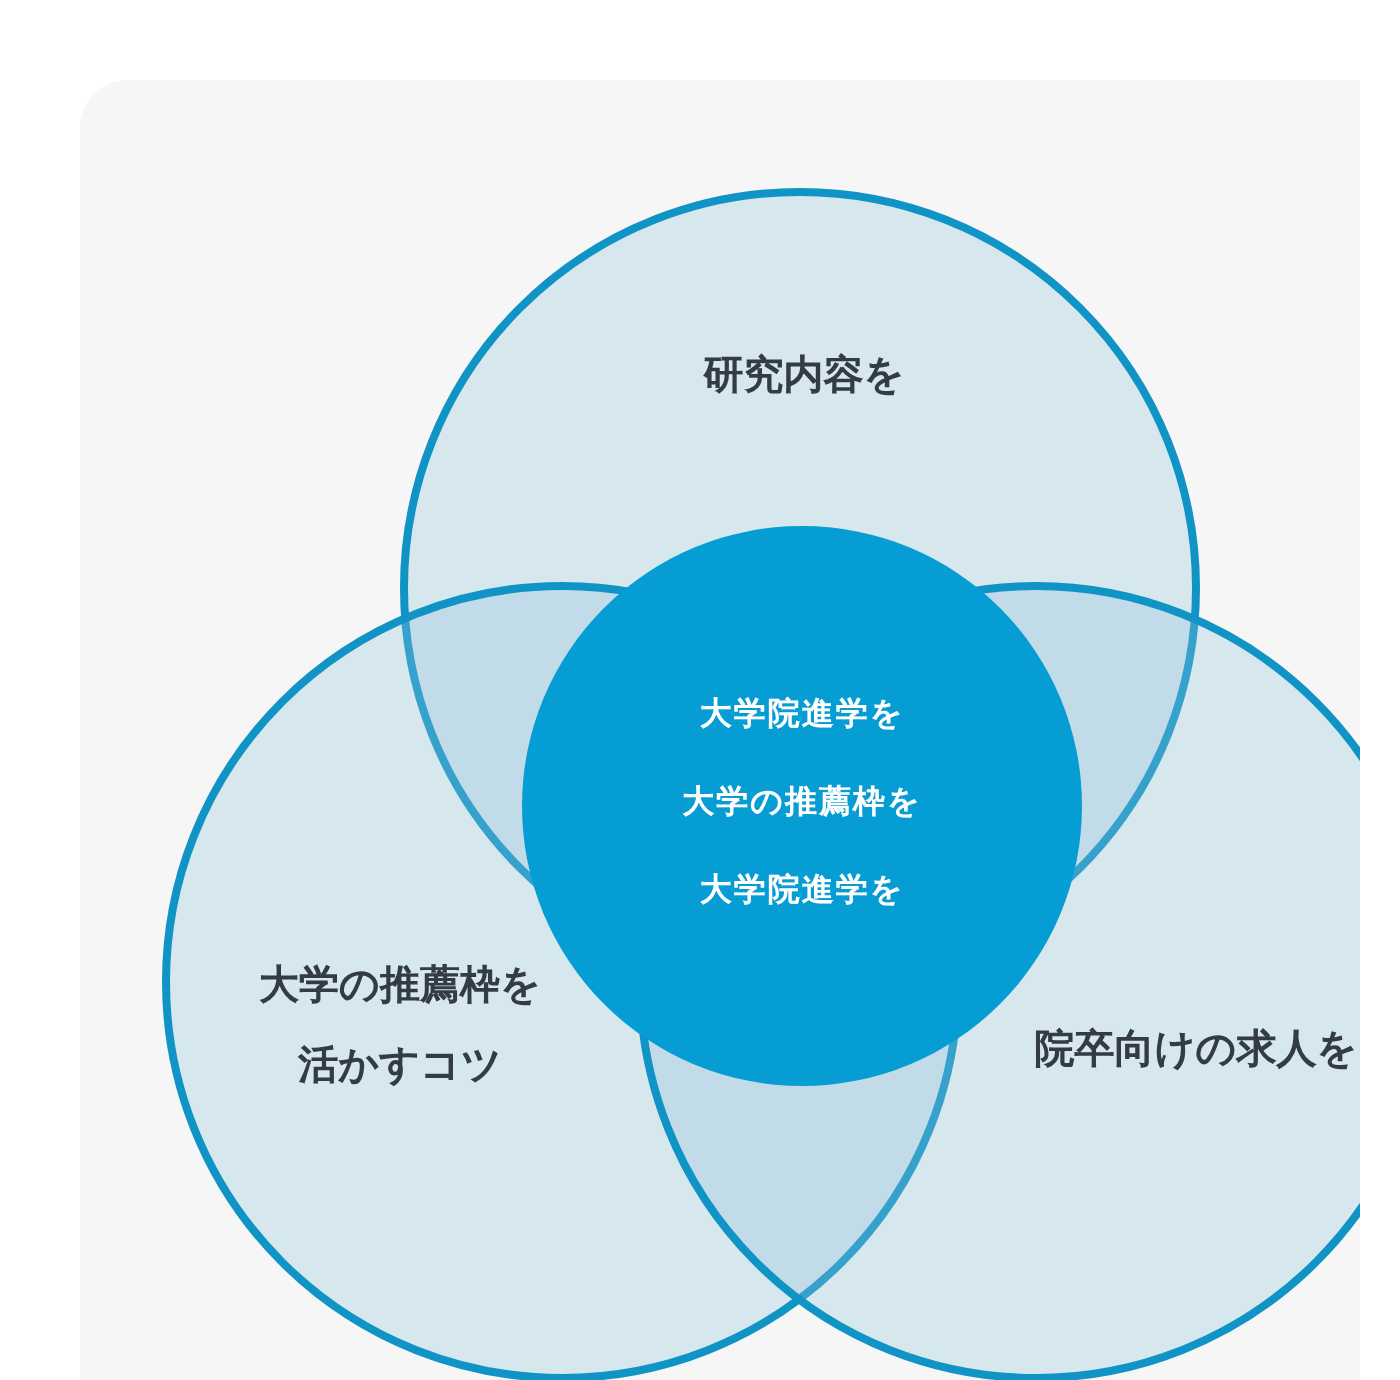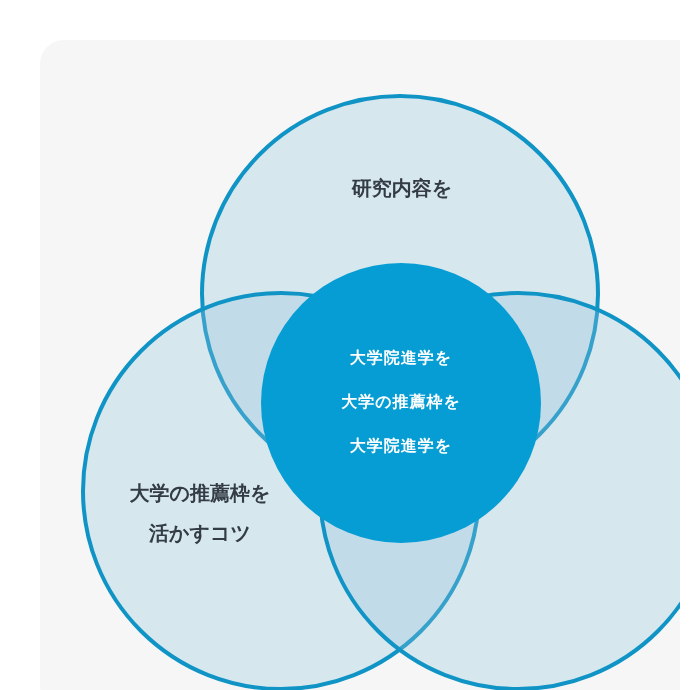--- a/index.html
+++ b/index.html
@@ -86,20 +86,21 @@
     <div class="label label-outer lbl-top">
       <span>研究内容を</span>
     </div>
 
     <div class="label label-outer lbl-left">
       <span>大学の推薦枠を</span>
       <span>活かすコツ</span>
     </div>
 
     <div class="label label-outer lbl-right">
+      <span>院卒向けの求人を</span>
     </div>
 
     <div class="label label-center lbl-center">
       <span>大学院進学を</span>
       <span>大学の推薦枠を</span>
       <span>大学院進学を</span>
     </div>
 
   </div>
 </div>

